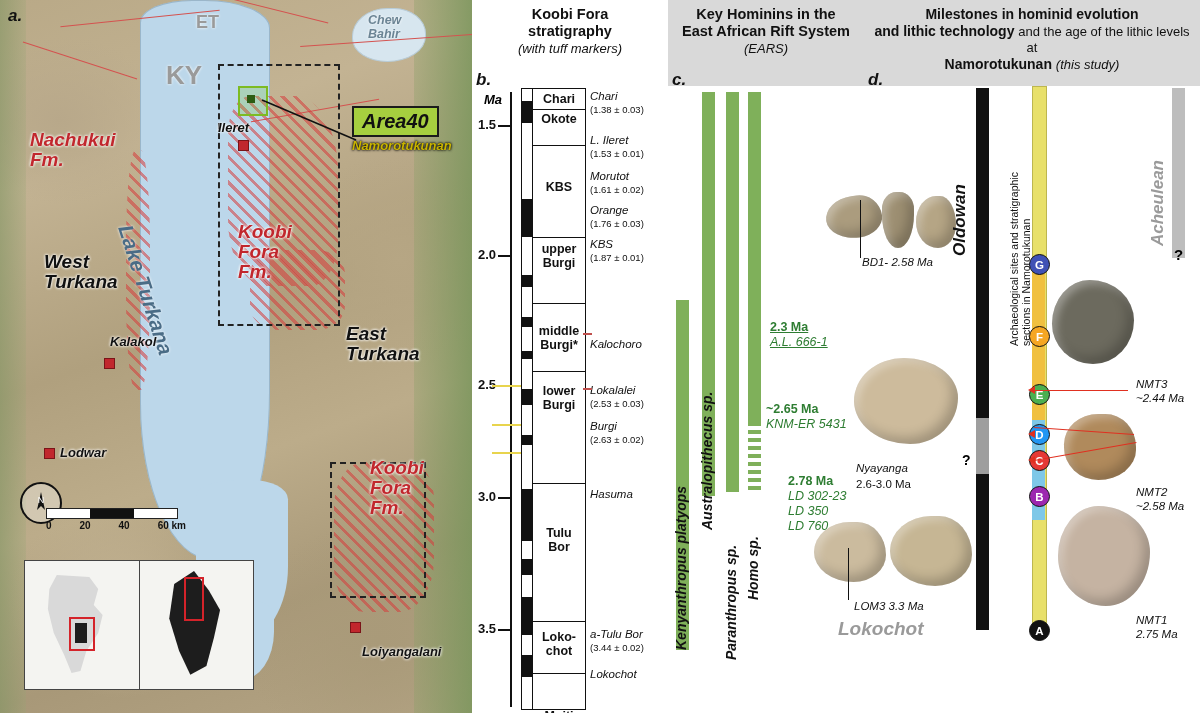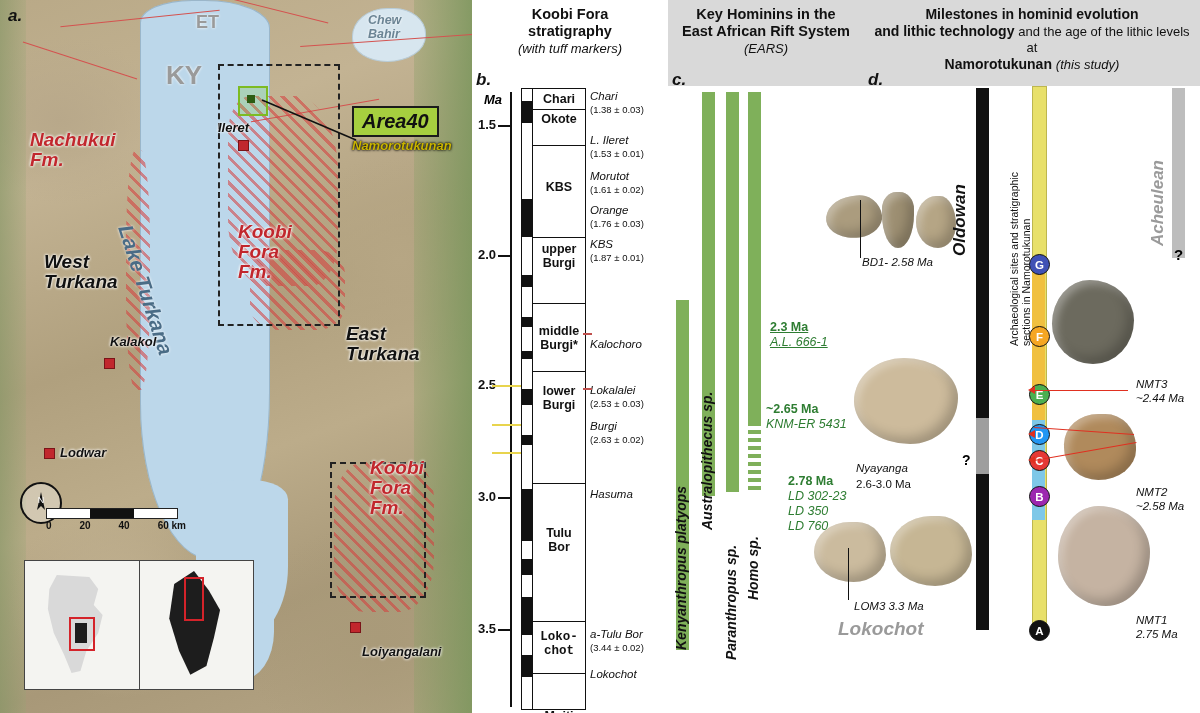--- a/index.html
+++ b/index.html
@@ -287,21 +287,21 @@
       <div class="mcell" style="top:92px;">KBS</div>
       <div class="mdiv" style="top:148px;"></div>
       <div class="mcell" style="top:154px;">upper<br>Burgi</div>
       <div class="mdiv" style="top:214px;"></div>
       <div class="mcell" style="top:236px;">middle<br>Burgi*</div>
       <div class="mdiv" style="top:282px;"></div>
       <div class="mcell" style="top:296px;">lower<br>Burgi</div>
       <div class="mdiv" style="top:394px;"></div>
       <div class="mcell" style="top:438px;">Tulu<br>Bor</div>
       <div class="mdiv" style="top:532px;"></div>
-      <div class="mcell" style="top:542px;font-family:Liberation Mono, monospace;">Loko-<br>chot</div>
+      <div class="mcell" style="top:542px;">Loko-<br>chot</div>
       <div class="mdiv" style="top:584px;"></div>
       <div class="mcell" style="top:592px;margin-top:29px;">Moiti</div>
     </div>
 
     <div id="tuffcol">
       <div class="tuff" style="top:2px;">Chari<br><span class="age">(1.38 ± 0.03)</span></div>
       <div class="tuff" style="top:46px;">L. Ileret<br><span class="age">(1.53 ± 0.01)</span></div>
       <div class="tuff" style="top:82px;">Morutot<br><span class="age">(1.61 ± 0.02)</span></div>
       <div class="tuff" style="top:116px;">Orange<br><span class="age">(1.76 ± 0.03)</span></div>
       <div class="tuff" style="top:150px;">KBS<br><span class="age">(1.87 ± 0.01)</span></div>

